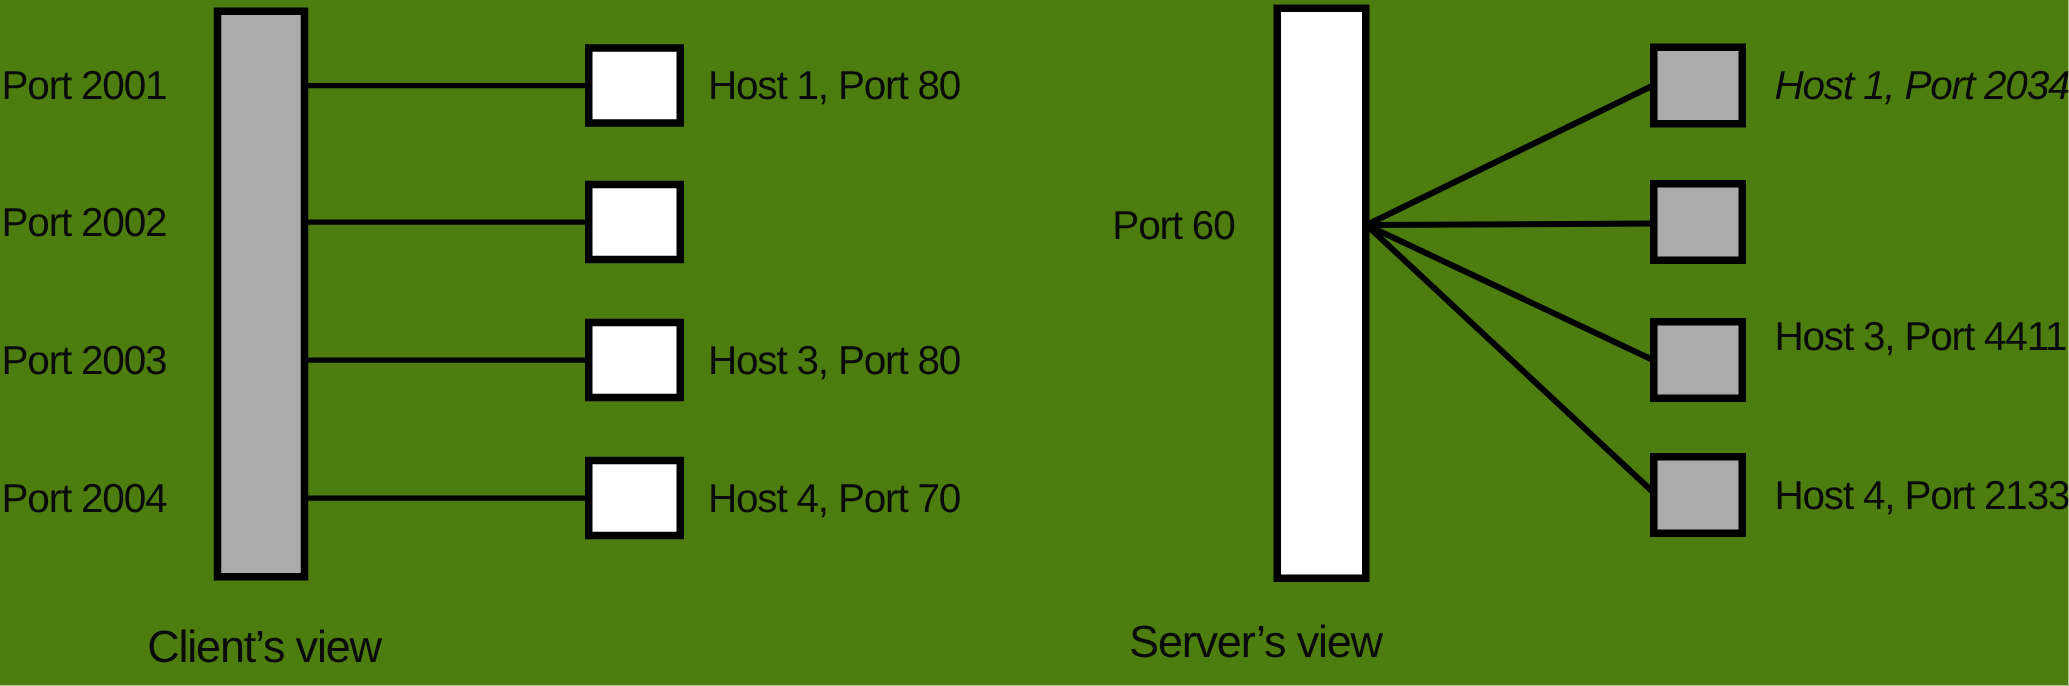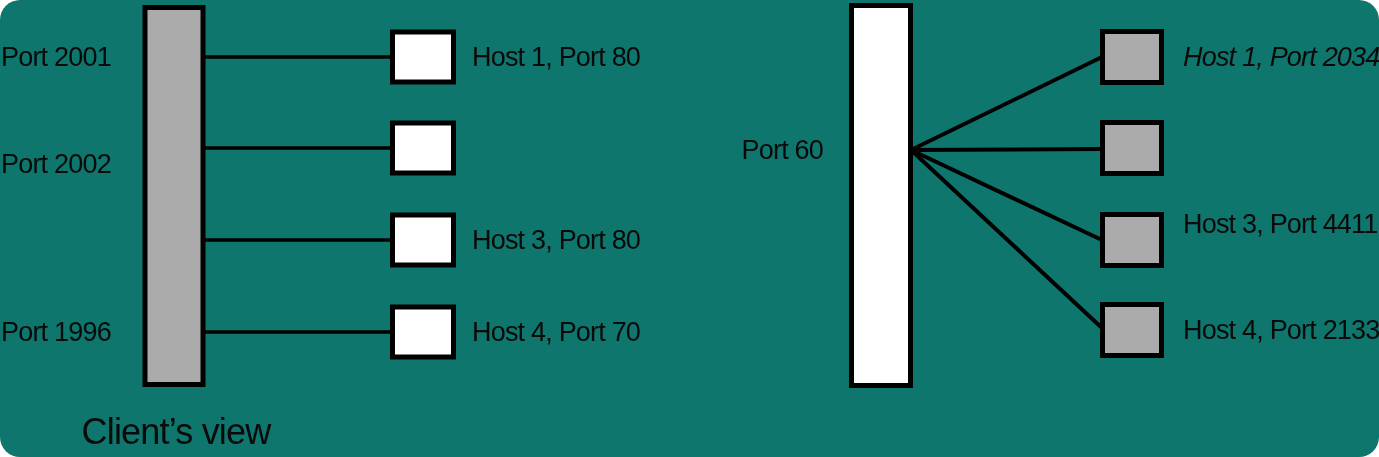--- a/index.html
+++ b/index.html
@@ -1,26 +1,26 @@
 <!DOCTYPE html>
 <html><head>
 <meta charset="utf-8">
 <style>
   html,body{margin:0;padding:0;background:#fff;}
   .stage{
-    position:relative;width:1379px;height:457px;background:#0f766e;
-    font-family:"Liberation Sans",sans-serif;color:#000;overflow:hidden;border-radius:20px;
+    position:relative;width:1379px;height:457px;background:#4d7c0f;
+    font-family:"Liberation Sans",sans-serif;color:#000;overflow:hidden;
   }
   .shapes{position:absolute;left:0;top:0;width:1379px;height:457px;}
   .stroke{stroke:#000000;}
   .lbl{
     position:absolute;display:flex;align-items:center;
     font-size:27px;letter-spacing:-0.8px;white-space:nowrap;color:#0a0a0a;
   }
-  .caption{font-size:36px;justify-content:center;}
+  .caption{font-size:30px;justify-content:center;}
   .right-align{justify-content:flex-end;}
 </style>
 </head>
 <body>
 
 <div class="stage">
 
   <svg class="shapes" viewBox="0 0 1379 457" xmlns="http://www.w3.org/2000/svg">
 
     <line class="stroke" x1="204" y1="57" x2="394" y2="57" stroke-width="3.5"></line>
@@ -42,29 +42,31 @@
 
     <rect class="stroke" x="851.5" y="5.5" width="59" height="380" stroke-width="5" fill="#ffffff"></rect>
 
     <rect class="stroke" x="1102.5" y="31.5" width="59" height="51" stroke-width="5" fill="#ababab"></rect>
     <rect class="stroke" x="1102.5" y="122.5" width="59" height="51" stroke-width="5" fill="#ababab"></rect>
     <rect class="stroke" x="1102.5" y="214.5" width="59" height="51" stroke-width="5" fill="#ababab"></rect>
     <rect class="stroke" x="1102.5" y="304.5" width="59" height="51" stroke-width="5" fill="#ababab"></rect>
   </svg>
 
   <div class="lbl" style="left:1px;top:37px;width:140px;height:40px;">Port 2001</div>
-  <div class="lbl" style="left:1px;top:144px;width:128px;height:40px;">Port 2002</div>
-  <div class="lbl" style="left:1px;top:312px;width:140px;height:40px;">Port 1996</div>
+  <div class="lbl" style="left:1px;top:128px;width:128px;height:40px;">Port 2002</div>
+  <div class="lbl" style="left:1px;top:220px;width:140px;height:40px;">Port 2003</div>
+  <div class="lbl" style="left:1px;top:312px;width:140px;height:40px;">Port 2004</div>
 
   <div class="lbl" style="left:472px;top:37px;width:220px;height:40px;">Host 1, Port 80</div>
   <div class="lbl" style="left:472px;top:220px;width:220px;height:40px;">Host 3, Port 80</div>
   <div class="lbl" style="left:472px;top:312px;width:220px;height:40px;">Host 4, Port 70</div>
 
   <div class="lbl caption" style="left:76px;top:411px;width:200px;height:42px;">Client’s view</div>
 
   <div class="lbl right-align" style="left:700px;top:130px;width:123px;height:40px;">Port 60</div>
 
   <div class="lbl" style="left:1183px;top:37px;width:196px;height:40px;font-style:italic;">Host 1, Port 2034</div>
   <div class="lbl" style="left:1183px;top:204px;width:196px;height:40px;">Host 3, Port 4411</div>
   <div class="lbl" style="left:1183px;top:310px;width:196px;height:40px;">Host 4, Port 2133</div>
 
+  <div class="lbl caption" style="left:737px;top:408px;width:200px;height:42px;">Server’s view</div>
 
 </div>
 
 </body></html>

